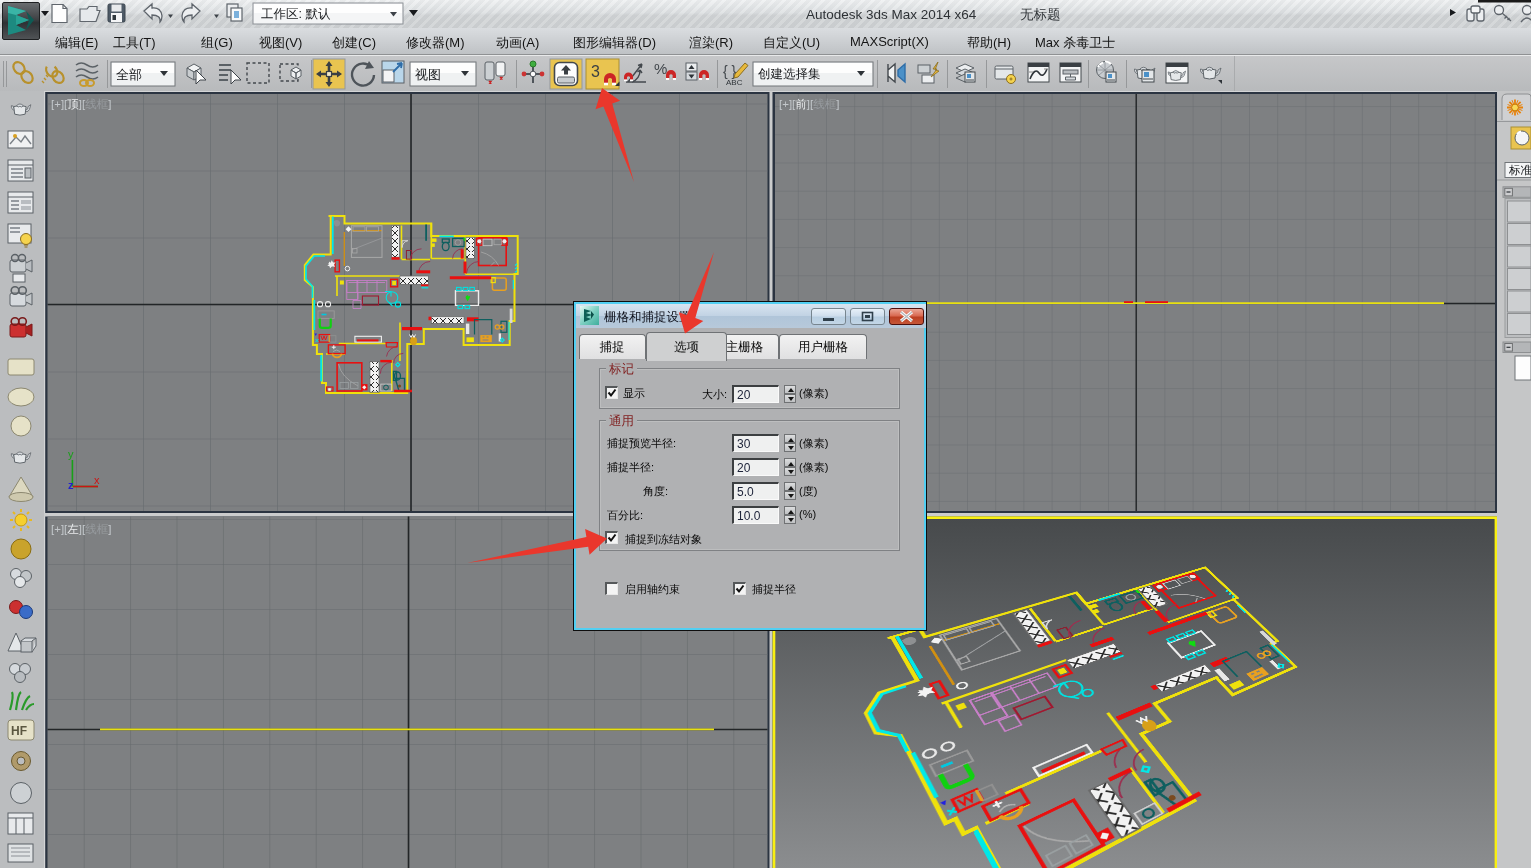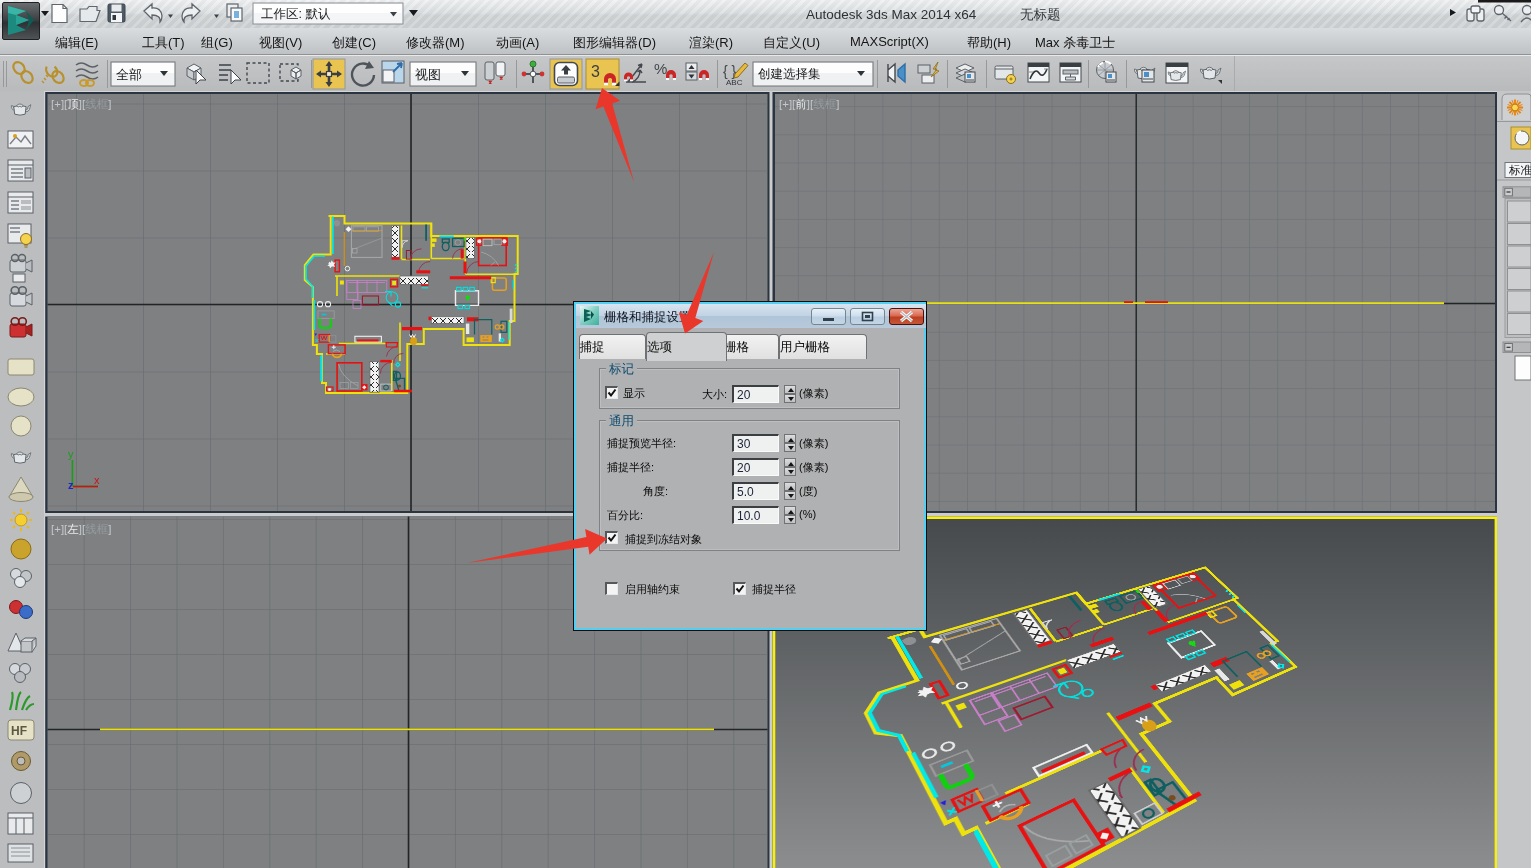--- a/index.html
+++ b/index.html
@@ -25,25 +25,25 @@
      background:#b0b1b3; border:1px solid #0e0e0e; outline:none;
      box-shadow: inset 0 0 0 2px #52cff2; }
   #dlgtitle { position:absolute; left:2px; top:2px; width:350px; height:24px;
      background:linear-gradient(#d8e4f0,#c2d3e4 48%,#b0c5d9 52%,#b7c9da); }
   #dlgtitle .txt { position:absolute; left:28px; top:5px; font-size:12.5px; color:#10121c; }
   .wbtn { position:absolute; top:3.5px; height:17px; border-radius:3px; border:1px solid #77858f;
      background:linear-gradient(#e7f0f8,#cfdeed 45%,#b9cfe2 55%,#c3d6e6); }
   .wbtn.close { background:linear-gradient(#eba696,#d96a52 45%,#bc3f22 55%,#c55738); border-color:#4e100c; }
   .tab { position:absolute; top:32px; height:25px; background:linear-gradient(#f2f2f2,#e0e0e1);
      border:1px solid #6f7275; border-bottom:none; border-radius:4px 4px 0 0;
-     font-size:12.5px; color:#0a0a0a; }
+     font-size:12.5px; color:#0a0a0a; text-align:center; }
   .tab.act { top:30px; height:29px; background:#cfd0d1; z-index:3; }
   .grp { position:absolute; left:25px; width:301px; border:1px solid #7f8184;
      box-shadow:0 0 0 1px #bdbebf inset; }
-  .grplab { position:absolute; top:-8px; left:6px; background:#b0b1b3; padding:0 3px; font-size:12.5px; color:#0c4a6e;}
+  .grplab { position:absolute; top:-8px; left:6px; background:#b0b1b3; padding:0 3px; font-size:12.5px; color:#7f1d1d;}
   .dlglab { position:absolute; font-size:11px; color:#0a0a0a; white-space:nowrap;}
   .inp { position:absolute; width:47px; height:18px; background:#eff0f0;
      border-top:2px solid #3c3f41; border-left:2px solid #3c3f41;
      border-right:1px solid #fafafa; border-bottom:1px solid #fafafa;
      font-size:12px; color:#1c2238; padding:1px 0 0 3px; }
   .spin { position:absolute; width:12px; height:18px; }
   .spin b { position:absolute; left:0; width:12px; height:9px; background:linear-gradient(#dcddde,#bfc1c3);
      border:1px solid #707274; }
   .spin b:after { content:""; position:absolute; left:2.5px; border-left:3px solid transparent; border-right:3px solid transparent; }
   .spin b.u:after { top:2.5px; border-bottom:4px solid #141414; }
@@ -107,21 +107,21 @@
       <path d="M5,3 L23,8 L13,12 L26,17 L13,22 L23,27 L5,32 Z" fill="#1d8a80"></path>
       <path d="M23,8 L31,17 L23,27 L26,17 Z" fill="#0f5a54"></path>
       <path d="M5,3 L23,8 L13,12 L5,10 Z" fill="#3ab4a6"></path>
       <path d="M13,12 L26,17 L13,22 Z" fill="#28a294"></path>
     </svg>
   </div>
   <div class="abs" style="left:41px;top:11px;width:0;height:0;border-left:4px solid transparent;border-right:4px solid transparent;border-top:5px solid #17191c;z-index:5;"></div>
 </div>
 <div id="menubar" class="abs">
   <span class="menuitem" style="left:55px">编辑(E)</span>
-  <span class="menuitem" style="left:142px">工具(T)</span>
+  <span class="menuitem" style="left:113px">工具(T)</span>
   <span class="menuitem" style="left:201px">组(G)</span>
   <span class="menuitem" style="left:259px">视图(V)</span>
   <span class="menuitem" style="left:332px">创建(C)</span>
   <span class="menuitem" style="left:406px">修改器(M)</span>
   <span class="menuitem" style="left:496px">动画(A)</span>
   <span class="menuitem" style="left:573px">图形编辑器(D)</span>
   <span class="menuitem" style="left:689px">渲染(R)</span>
   <span class="menuitem" style="left:763px">自定义(U)</span>
   <span class="menuitem" style="left:850px">MAXScript(X)</span>
   <span class="menuitem" style="left:967px">帮助(H)</span>

